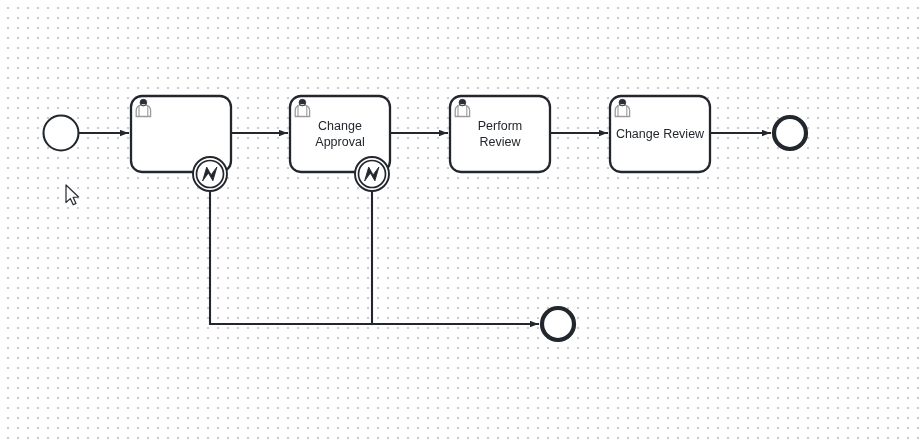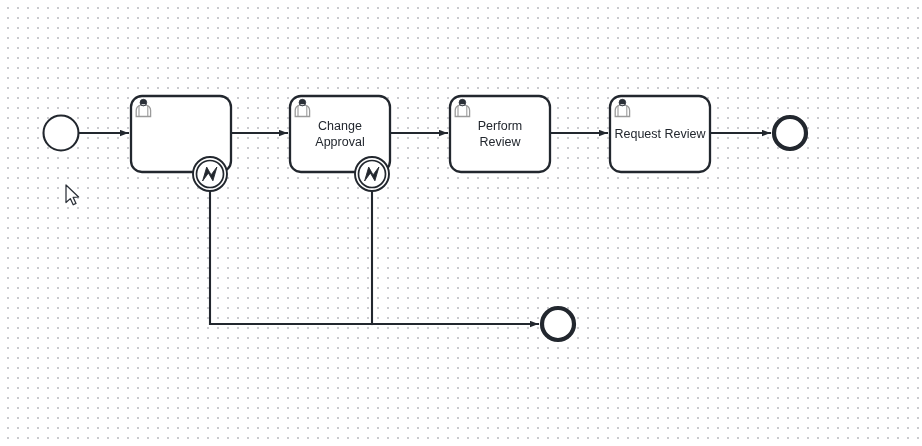--- a/index.html
+++ b/index.html
@@ -124,21 +124,21 @@
     </g>
   </svg>
 
 
   <div class="task-label" style="left:290px; top:118px; width:100px;">Change
 Approval</div>
 
   <div class="task-label" style="left:450px; top:118px; width:100px;">Perform
 Review</div>
 
-  <div class="task-label" style="left:610px; top:126px; width:100px;">Request Review</div>
+  <div class="task-label" style="left:610px; top:126px; width:100px;">Change Review</div>
 
   <svg class="cursor-layer" viewBox="0 0 922 446" xmlns="http://www.w3.org/2000/svg">
     <g transform="translate(66,185)">
       <path d="M0,0 L0,17.5 L4.3,13.6 L7.2,19.8 L10.0,18.4 L7.2,12.4 L12.6,12.0 Z" fill="#ffffff" stroke="#2b3038" stroke-width="1.25" stroke-linejoin="round"></path>
     </g>
   </svg>
 
 </div>
 
 </body></html>

